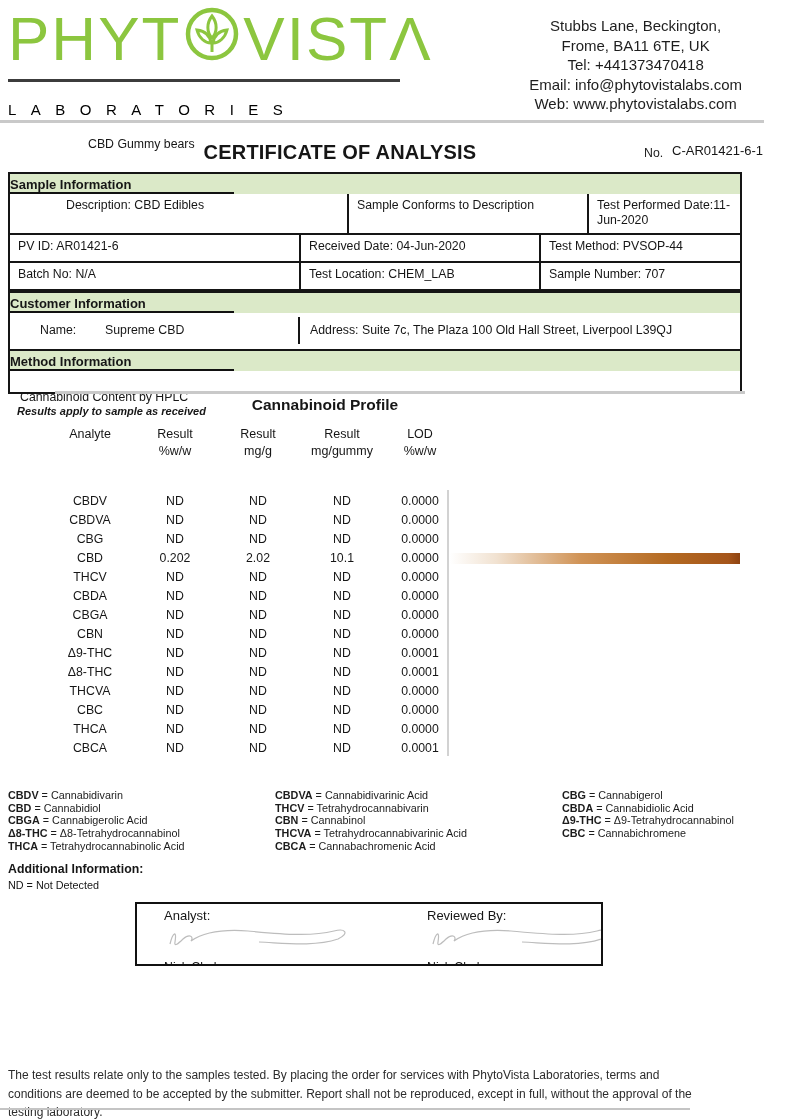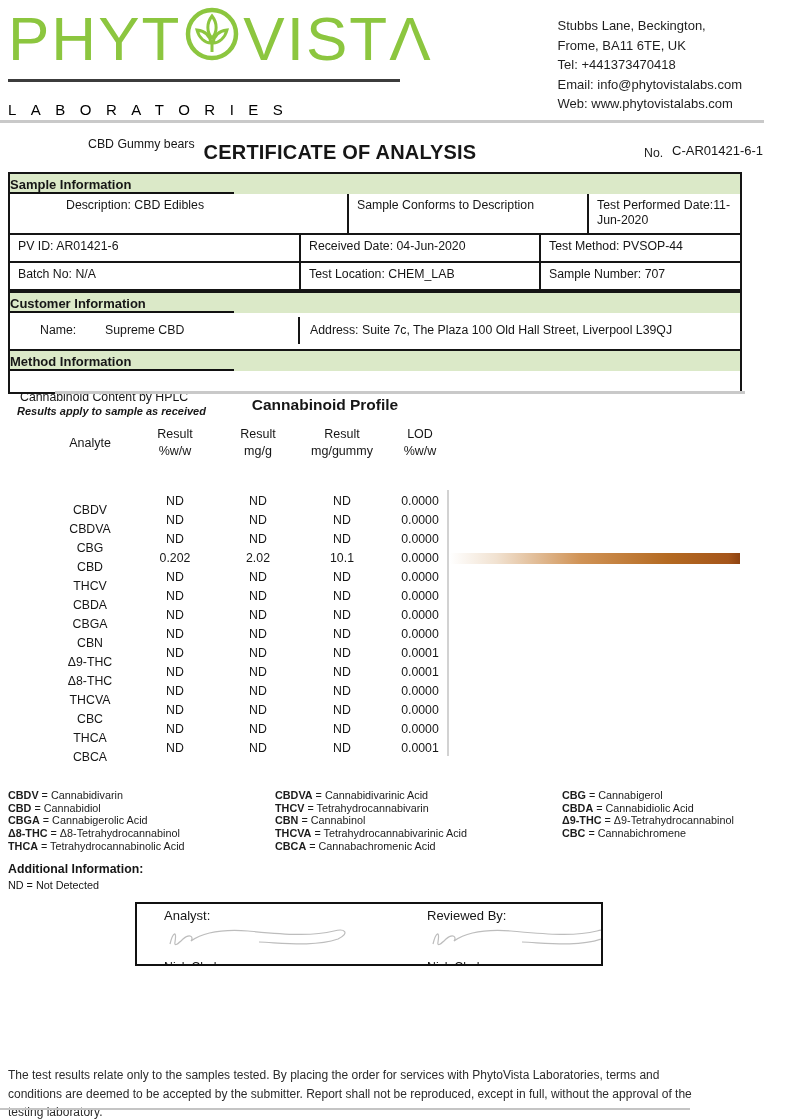--- a/index.html
+++ b/index.html
@@ -11,21 +11,21 @@
   .page{
     position:relative;width:790px;height:1119px;background:#ffffff;
     font-family:"Liberation Sans",sans-serif;color:var(--ink);overflow:hidden;
   }
   
   .logo{position:absolute;left:8px;top:6px;}
   .logo-main{display:flex;align-items:center;color:var(--green);font-size:62px;line-height:1;letter-spacing:2px;font-weight:400;}
   .logo-main .leaf{margin:0 3px;}
   .logo-sub{margin-top:7px;width:392px;border-top:3px solid #3c3c3c;padding-top:19px;
     font-size:15px;letter-spacing:14.5px;color:#000000;white-space:nowrap;}
-  .contact{position:absolute;right:48px;top:16px;text-align:left;font-size:13px;line-height:19.5px;color:#1e1e1e;}
+  .contact{position:absolute;right:48px;top:16px;text-align:center;font-size:15px;line-height:19.5px;color:#1e1e1e;}
   .header-rule{position:absolute;left:0;top:120px;width:764px;height:3px;background:#c9c9c9;}
   
   .product{position:absolute;left:88px;top:137px;font-size:12.3px;}
   .coa-title{position:absolute;left:160px;top:141px;width:360px;text-align:center;font-size:20px;font-weight:bold;letter-spacing:.2px;}
   .no-label{position:absolute;left:644px;top:146px;font-size:12.3px;color:#222;}
   .no-value{position:absolute;left:672px;top:143px;font-size:13px;}
   
   .box{position:absolute;left:8px;width:734px;border:2px solid #151515;box-sizing:border-box;background:#fff;}
   .sec-bar{position:relative;height:20px;background:var(--secgreen);display:flex;align-items:center;
     font-weight:bold;font-size:13px;box-sizing:border-box;}
@@ -41,21 +41,21 @@
   .cust-divider{position:absolute;left:288px;top:4px;height:27px;width:1.5px;background:#151515;}
   .cust-address{position:absolute;left:300px;top:10px;}
   .method-row{height:21px;font-size:12.3px;padding:19px 8px 0 10px;box-sizing:border-box;}
   .mid-rule{position:absolute;left:55px;top:391px;width:690px;height:3px;background:#c9c9c9;}
   
   .profile-note{position:absolute;left:17px;top:405px;font-size:11px;font-weight:bold;font-style:italic;}
   .profile-title{position:absolute;left:230px;top:396px;width:190px;text-align:center;font-size:15.5px;font-weight:bold;}
   .hline1,.hline2{position:absolute;left:0;width:790px;height:17px;font-size:12.5px;}
   .hline1{top:427px;} .hline2{top:444px;}
   .c0,.c1,.c2,.c3,.c4{position:absolute;text-align:center;}
-  .c0{left:30px;width:120px;margin-top:9px;} .c1{left:133px;width:84px;} .c2{left:216px;width:84px;}
+  .c0{left:30px;width:120px;} .c1{left:133px;width:84px;} .c2{left:216px;width:84px;}
   .c3{left:300px;width:84px;} .c4{left:375px;width:90px;}
   .analyte-rows{position:absolute;left:0;top:494px;width:790px;height:270px;}
   .a-row{position:absolute;left:0;width:790px;height:19px;font-size:12.3px;}
   .axis-line{position:absolute;left:447px;top:490px;width:2px;height:266px;background:#d2d2d2;}
   .conc-bar{position:absolute;height:11px;
     background:linear-gradient(to right,rgba(255,255,255,0) 0%,#f1e2d1 16%,#d09356 45%,#b46a22 75%,#a5551a 96%,#8e4310 100%);}
   
   .abbr-col{position:absolute;top:789px;font-size:10.8px;line-height:12.7px;color:#1c1c1c;}
   .abbr-1{left:8px;width:265px;} .abbr-2{left:275px;width:285px;} .abbr-3{left:562px;width:200px;}
   .abbr-col b{font-weight:bold;}

